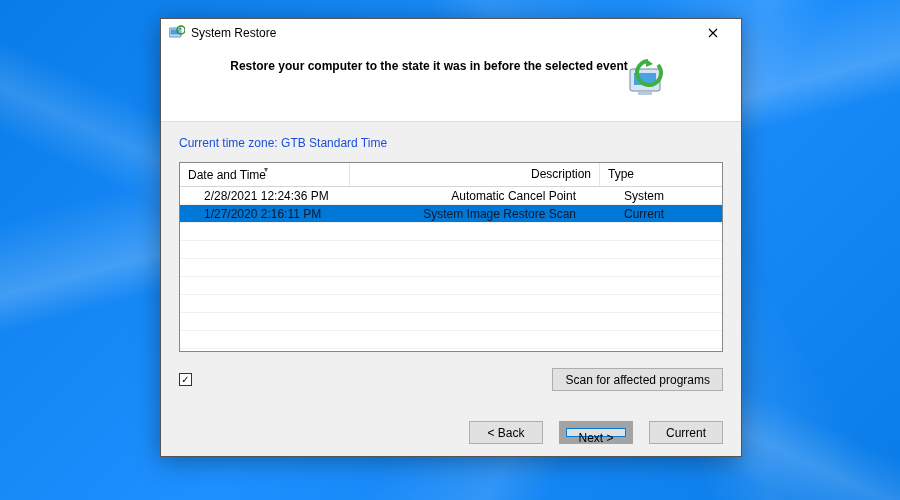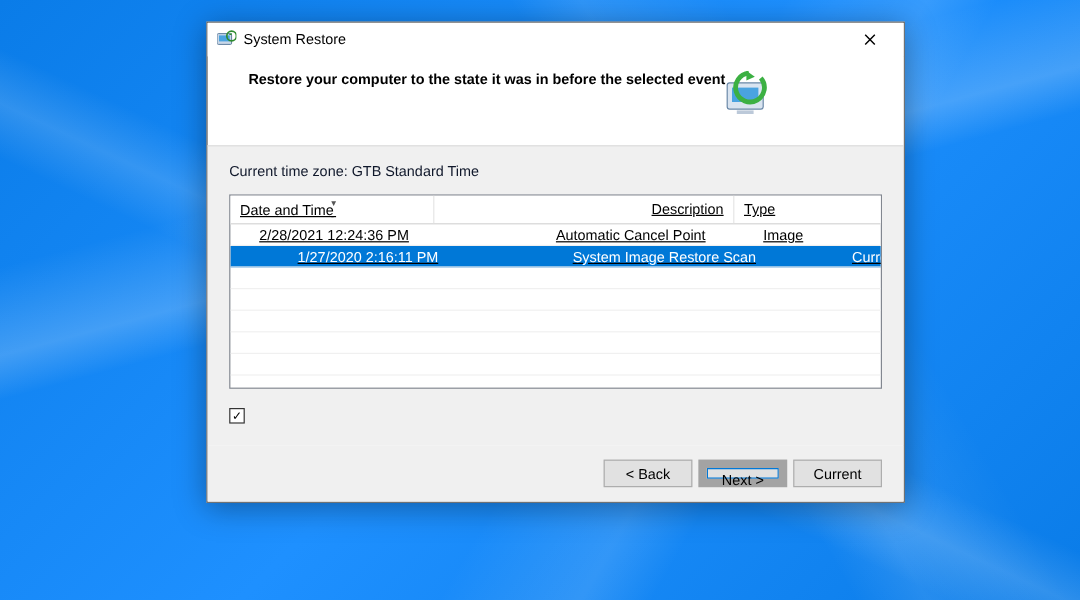--- a/index.html
+++ b/index.html
@@ -17,21 +17,21 @@
       position: absolute;
       inset: 0;
       background:
         linear-gradient(25deg, transparent 40%, rgba(255,255,255,0.15) 45%, transparent 50%),
         linear-gradient(-15deg, transparent 55%, rgba(255,255,255,0.2) 60%, transparent 70%),
         linear-gradient(60deg, transparent 60%, rgba(255,255,255,0.1) 65%, transparent 75%),
         linear-gradient(-60deg, transparent 30%, rgba(255,255,255,0.12) 35%, transparent 45%);
     }
     .dialog {
       position: absolute;
-      left: 172px;
+      left: 160px;
       top: 18px;
       width: 582px;
       background: #fff;
       border: 1px solid #555;
       box-shadow: 0 4px 24px rgba(0,0,0,0.35);
     }
     .titlebar {
       display: flex;
       align-items: center;
       height: 28px;
@@ -41,38 +41,36 @@
     .titlebar .icon { width: 16px; height: 16px; margin-right: 6px; }
     .titlebar .title { flex: 1; font-size: 12px; color: #000; }
     .titlebar .close {
       width: 40px; height: 22px; display: flex; align-items: center; justify-content: center;
       font-size: 14px; color: #000; background: transparent; border: none; cursor: pointer;
     }
     .header-strip {
       padding: 12px 18px 18px 18px;
       display: flex;
       align-items: flex-start;
-      justify-content: flex-start;
-      background: #fff;
-      margin-left: 16px;
+      justify-content: center;
+      background: #fff;
     }
     .header-strip .heading { font-weight: bold; font-size: 12px; color: #000; max-width: 440px; }
     .restore-logo { width: 44px; height: 44px; }
     .body-panel {
       background: #f0f0f0;
       padding: 14px 18px 18px 18px;
       border-top: 1px solid #ddd;
     }
-    .tz-label { font-size: 12px; color: #0f172a; margin-bottom: 12px; }
+    .tz-label { font-size: 12px; color: #1d4ed8; margin-bottom: 12px; }
     .grid {
       background: #fff;
       border: 1px solid #828790;
-      height: 162px;
+      height: 190px;
       overflow: hidden;
-      text-decoration: underline;
     }
     .grid-header {
       display: flex;
       background: #fff;
       border-bottom: 1px solid #d5d5d5;
     }
     .grid-header .col {
       padding: 4px 8px;
       font-size: 12px;
       color: #000;
@@ -93,21 +91,21 @@
       height: 18px;
       align-items: center;
       border-bottom: 1px solid #f0f0f0;
       cursor: pointer;
     }
     .row .cell { padding: 0 24px; overflow: hidden; white-space: nowrap; }
     .row.selected {
       background: #0078d7;
       color: #fff;
     }
-    .row.selected .cell { color: #ffffff; margin-left: 32px; }
+    .row.selected .cell { color: #0f172a; }
     .empty-row { height: 18px; border-bottom: 1px solid #f0f0f0; }
     .below-grid {
       display: flex;
       justify-content: space-between;
       align-items: center;
       margin-top: 16px;
     }
     .chk-wrap { display: flex; align-items: center; gap: 6px; font-size: 12px; color: #000; }
     .chk {
       width: 13px; height: 13px; border: 1px solid #333; background: #fff; display: inline-flex;
@@ -121,21 +119,21 @@
       min-width: 74px;
       height: 23px;
       cursor: pointer;
     }
     .btn.scan { min-width: 160px; }
     .footer {
       background: #f0f0f0;
       padding: 12px 18px;
       display: flex;
       justify-content: flex-end;
-      gap: 5px;
+      gap: 16px;
     }
     .btn.default {
       border: 7px solid #a3a3a3;
       box-shadow: inset 0 0 0 1px #0078d7;
     }
   </style>
 </head>
 <body>
 
 <div class="wallpaper-rays"></div>
@@ -180,21 +178,21 @@
         <div class="col col-date">
           <span>Date and Time</span><span class="sort-arrow">▾</span>
         </div>
         <div class="col col-desc">Description</div>
         <div class="col col-type">Type</div>
       </div>
       <div class="grid-body">
         <div class="row">
           <div class="cell col-date">2/28/2021 12:24:36 PM</div>
           <div class="cell col-desc">Automatic Cancel Point</div>
-          <div class="cell col-type">Image</div>
+          <div class="cell col-type">System</div>
         </div>
         <div class="row selected">
           <div class="cell col-date">1/27/2020 2:16:11 PM</div>
           <div class="cell col-desc">System Image Restore Scan</div>
           <div class="cell col-type">Current</div>
         </div>
         <div class="empty-row"></div>
         <div class="empty-row"></div>
         <div class="empty-row"></div>
         <div class="empty-row"></div>
@@ -202,20 +200,21 @@
         <div class="empty-row"></div>
         <div class="empty-row"></div>
         <div class="empty-row"></div>
       </div>
     </div>
 
     <div class="below-grid">
       <label class="chk-wrap">
         <span class="chk">✓</span>
       </label>
+      <button class="btn scan">Scan for affected programs</button>
     </div>
   </div>
 
   <div class="footer">
     <button class="btn">&lt; Back</button>
     <button class="btn default">Next &gt;</button>
     <button class="btn">Current</button>
   </div>
 
 </div>

